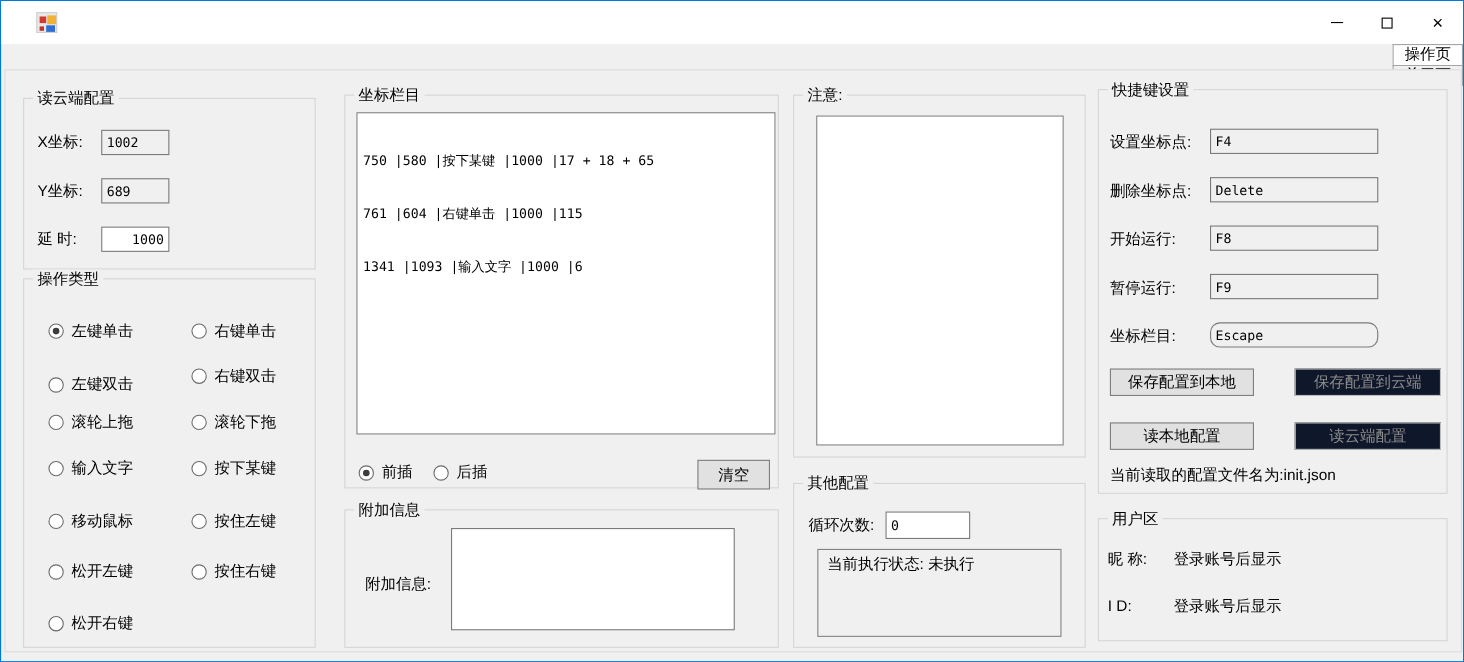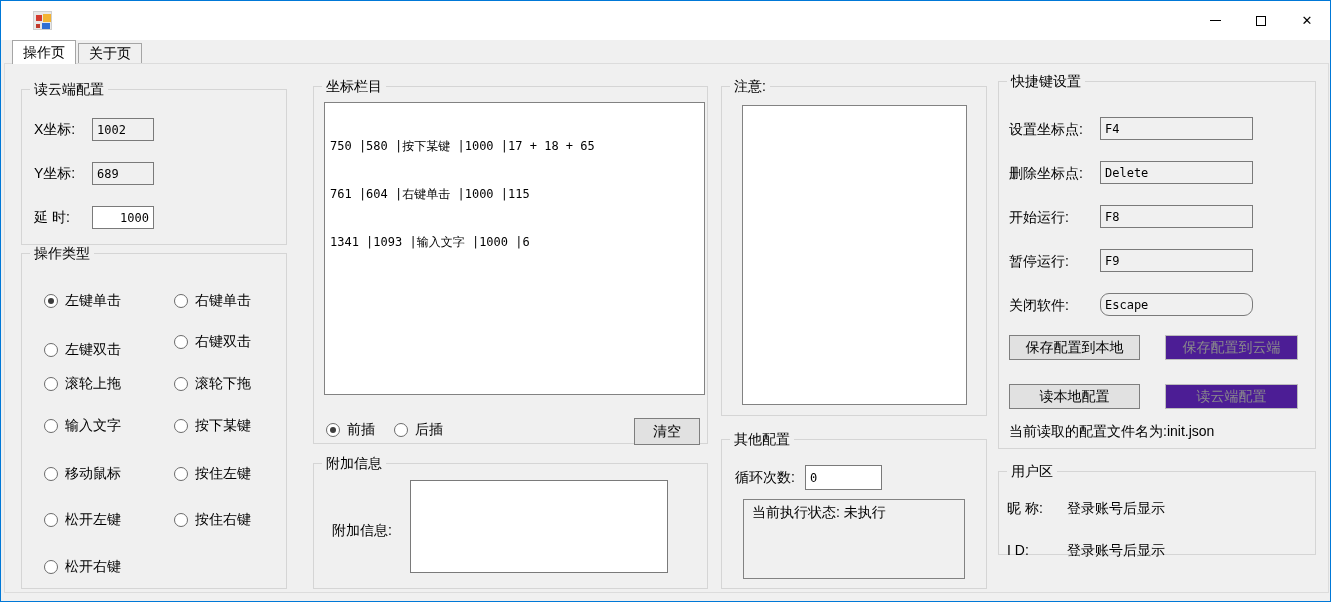--- a/index.html
+++ b/index.html
@@ -20,41 +20,41 @@
   .app-icon .sq-red2   { position:absolute; left:2px;  top:12px; width:4px; height:4px; background:#c0392b; }
   .win-title { margin-left:10px; font-size:15px; }
   .win-controls { margin-left:auto; display:flex; height:100%; }
   .win-btn { width:46px; height:100%; display:flex; align-items:center; justify-content:center; }
   .glyph-min { width:11px; height:0; border-top:1px solid #000; display:block; }
   .glyph-max { width:10px; height:10px; border:1px solid #000; display:block; }
   .glyph-close { font-size:13px; line-height:1; }
 
   
   .tabstrip { position:absolute; left:0; top:39px; width:100%; height:24px; display:flex;
-              align-items:flex-end; padding-left:11px; }
+              align-items:flex-end; padding-left:11px;flex-direction:column; }
   .tab { border:1px solid #a5a5a5; border-bottom:none; padding:0 10px; display:flex;
          align-items:center; justify-content:center; }
   .tab.active { background:#ffffff; height:24px; position:relative; z-index:3; }
   .tab.inactive { background:#f0f0f0; height:21px; margin-left:2px; }
   .tabpage { position:absolute; left:3px; top:62px; width:1325px; height:530px;
              border:1px solid #dcdcdc; background:#f0f0f0; }
 
   
   .gb { position:absolute; border:1px solid #d5d5d5; }
   .gb-title { position:absolute; top:-9px; left:8px; background:#f0f0f0; padding:0 4px;
               font-size:14px; line-height:17px; white-space:nowrap; }
 
   .gb-mouse   { left:20px;  top:88px;  width:266px; height:156px; }
   .gb-optype  { left:20px;  top:252px; width:266px; height:336px; }
   .gb-coords  { left:312px; top:85px;  width:395px; height:358px; }
   .gb-extra   { left:312px; top:462px; width:395px; height:126px; }
   .gb-notice  { left:720px; top:85px;  width:266px; height:330px; }
   .gb-other   { left:720px; top:438px; width:266px; height:150px; }
   .gb-hotkeys { left:997px; top:80px;  width:318px; height:368px; }
-  .gb-user    { left:997px; top:470px; width:318px; height:84px; }
+  .gb-user    { left:997px; top:470px; width:318px; height:112px; }
 
   .lbl { position:absolute; white-space:nowrap; }
 
   .tb { position:absolute; border:1px solid #7a7a7a; background:#ffffff;
         font-family:"DejaVu Sans Mono","Liberation Mono",monospace; font-size:12px;
         padding:0 4px; outline:none; }
   .tb[data-readonly="true"] { background:#f0f0f0; }
 
   
   .radio { position:absolute; display:inline-flex; align-items:center; gap:7px; height:16px; }
@@ -64,21 +64,21 @@
         width:6px; height:6px; border-radius:50%; background:#3d3d3d; }
 
   
   .listbox { position:absolute; left:10px; top:15px; width:381px; height:293px; background:#fff;
              border:1px solid #828282; padding:3px 5px; overflow:hidden;
              font-family:"DejaVu Sans Mono","Liberation Mono",monospace; font-size:12px;
              line-height:16px; white-space:pre; }
 
   .btn { position:absolute; background:#e1e1e1; border:1px solid #7e7e7e; font-size:14px;
          display:flex; align-items:center; justify-content:center; font-family:inherit; }
-  .btn[data-enabled="false"] { background:#4c1d95; color:#8b8b8b; border-color:#bcbcbc; }
+  .btn[data-enabled="false"] { background:#0f172a; color:#8b8b8b; border-color:#bcbcbc;margin-left:12px; }
 
   .textarea { position:absolute; background:#fff; border:1px solid #7a7a7a; }
   .statusbox { position:absolute; border:1px solid #828282; padding:4px 8px; }
   .mono-mix { font-size:14px; }
 </style>
 </head>
 <body>
 
 <div class="window">
 
@@ -227,21 +227,21 @@
 
     <span class="lbl" style="left:10px; top:83px;">删除坐标点:</span>
     <input class="tb" style="left: 101px; top: 79px; width: 153px; height: 23px;" data-readonly="true" value="Delete">
 
     <span class="lbl" style="left:10px; top:127px;">开始运行:</span>
     <input class="tb" style="left: 101px; top: 123px; width: 153px; height: 23px;" data-readonly="true" value="F8">
 
     <span class="lbl" style="left:10px; top:171px;">暂停运行:</span>
     <input class="tb" style="left: 101px; top: 167px; width: 153px; height: 23px;" data-readonly="true" value="F9">
 
-    <span class="lbl" style="left:10px; top:215px;">关闭软件:</span>
+    <span class="lbl" style="left:10px; top:215px;">坐标栏目:</span>
     <input class="tb" style="left: 101px; top: 211px; width: 153px; height: 23px; border-radius: 9px;" data-readonly="true" value="Escape">
 
     <button class="btn" style="left:10px; top:253px; width:131px; height:25px;" data-enabled="true">保存配置到本地</button>
     <button class="btn" style="left:166px; top:253px; width:133px; height:25px;" data-enabled="false">保存配置到云端</button>
     <button class="btn" style="left:10px; top:302px; width:131px; height:25px;" data-enabled="true">读本地配置</button>
     <button class="btn" style="left:166px; top:302px; width:133px; height:25px;" data-enabled="false">读云端配置</button>
 
     <span class="lbl mono-mix" style="left:10px; top:341px;">当前读取的配置文件名为:init.json</span>
   </div>
 

